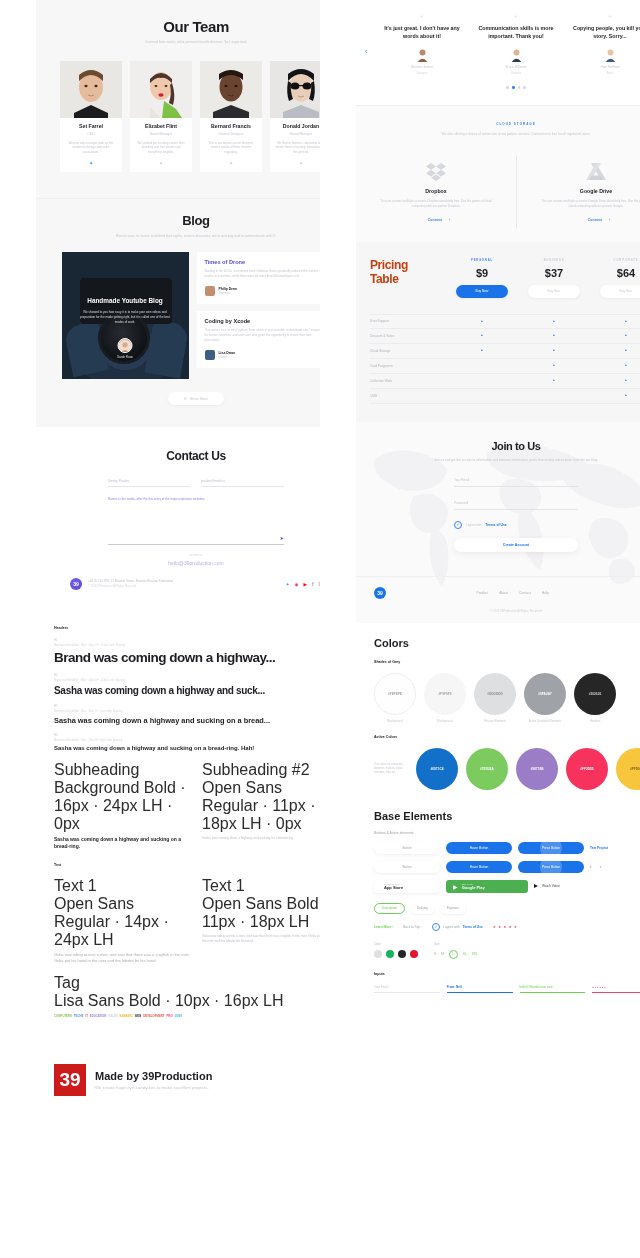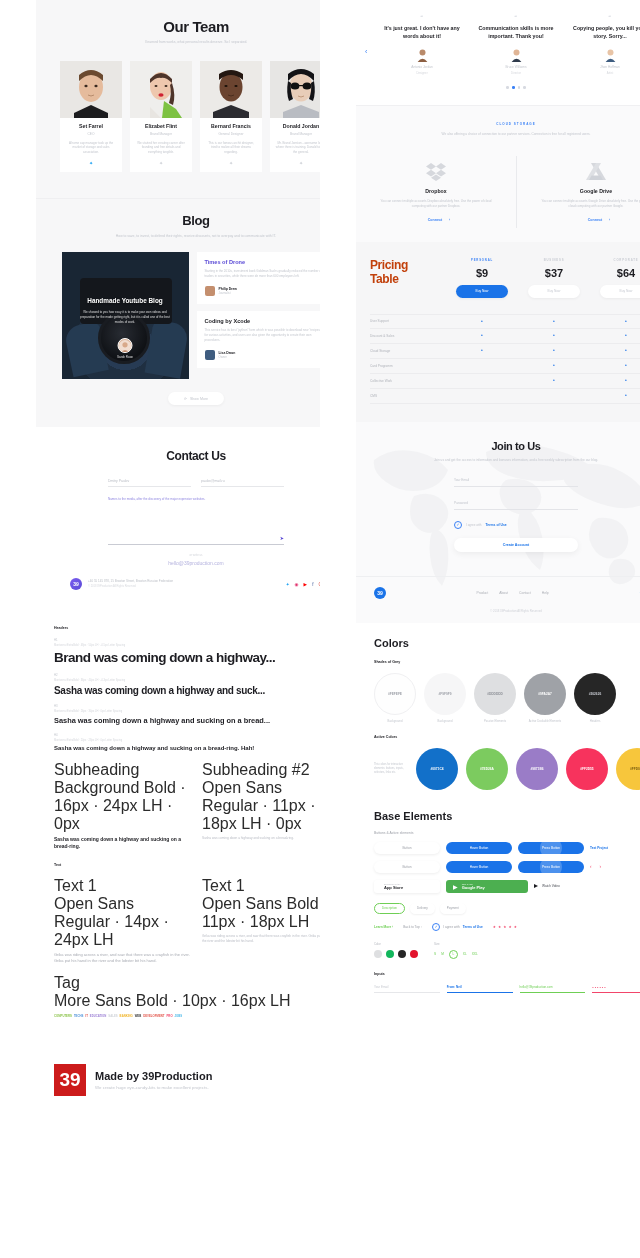--- a/index.html
+++ b/index.html
@@ -493,21 +493,21 @@
         </div>
         <div>
           <div class="tag">Text 1</div>
           <div class="meta">Open Sans Bold · 11px · 18px LH</div>
           <div class="body-b">Grika was riding across a river, and saw that there was crayfish in the river. Grika put his hand in the river and the lobster bit his hand.</div>
         </div>
       </div>
 
       <div style="margin-top:9px">
         <div class="tag">Tag</div>
-        <div class="meta">More Sans Bold · 10px · 16px LH</div>
+        <div class="meta">Lisa Sans Bold · 10px · 16px LH</div>
         <div class="tags">
           <span style="color:#8bc34a">COMPUTERS</span>
           <span style="color:#4a90d9">TECHS</span>
           <span style="color:#e2574c">IT</span>
           <span style="color:#9b7fd4">EDUCATION</span>
           <span style="color:#cfd2d8">SALES</span>
           <span style="color:#f0b429">BANKING</span>
           <span style="color:#3a3a3a">WEB</span>
           <span style="color:#e2574c">DEVELOPMENT</span>
           <span style="color:#f2456a">PRO</span>

